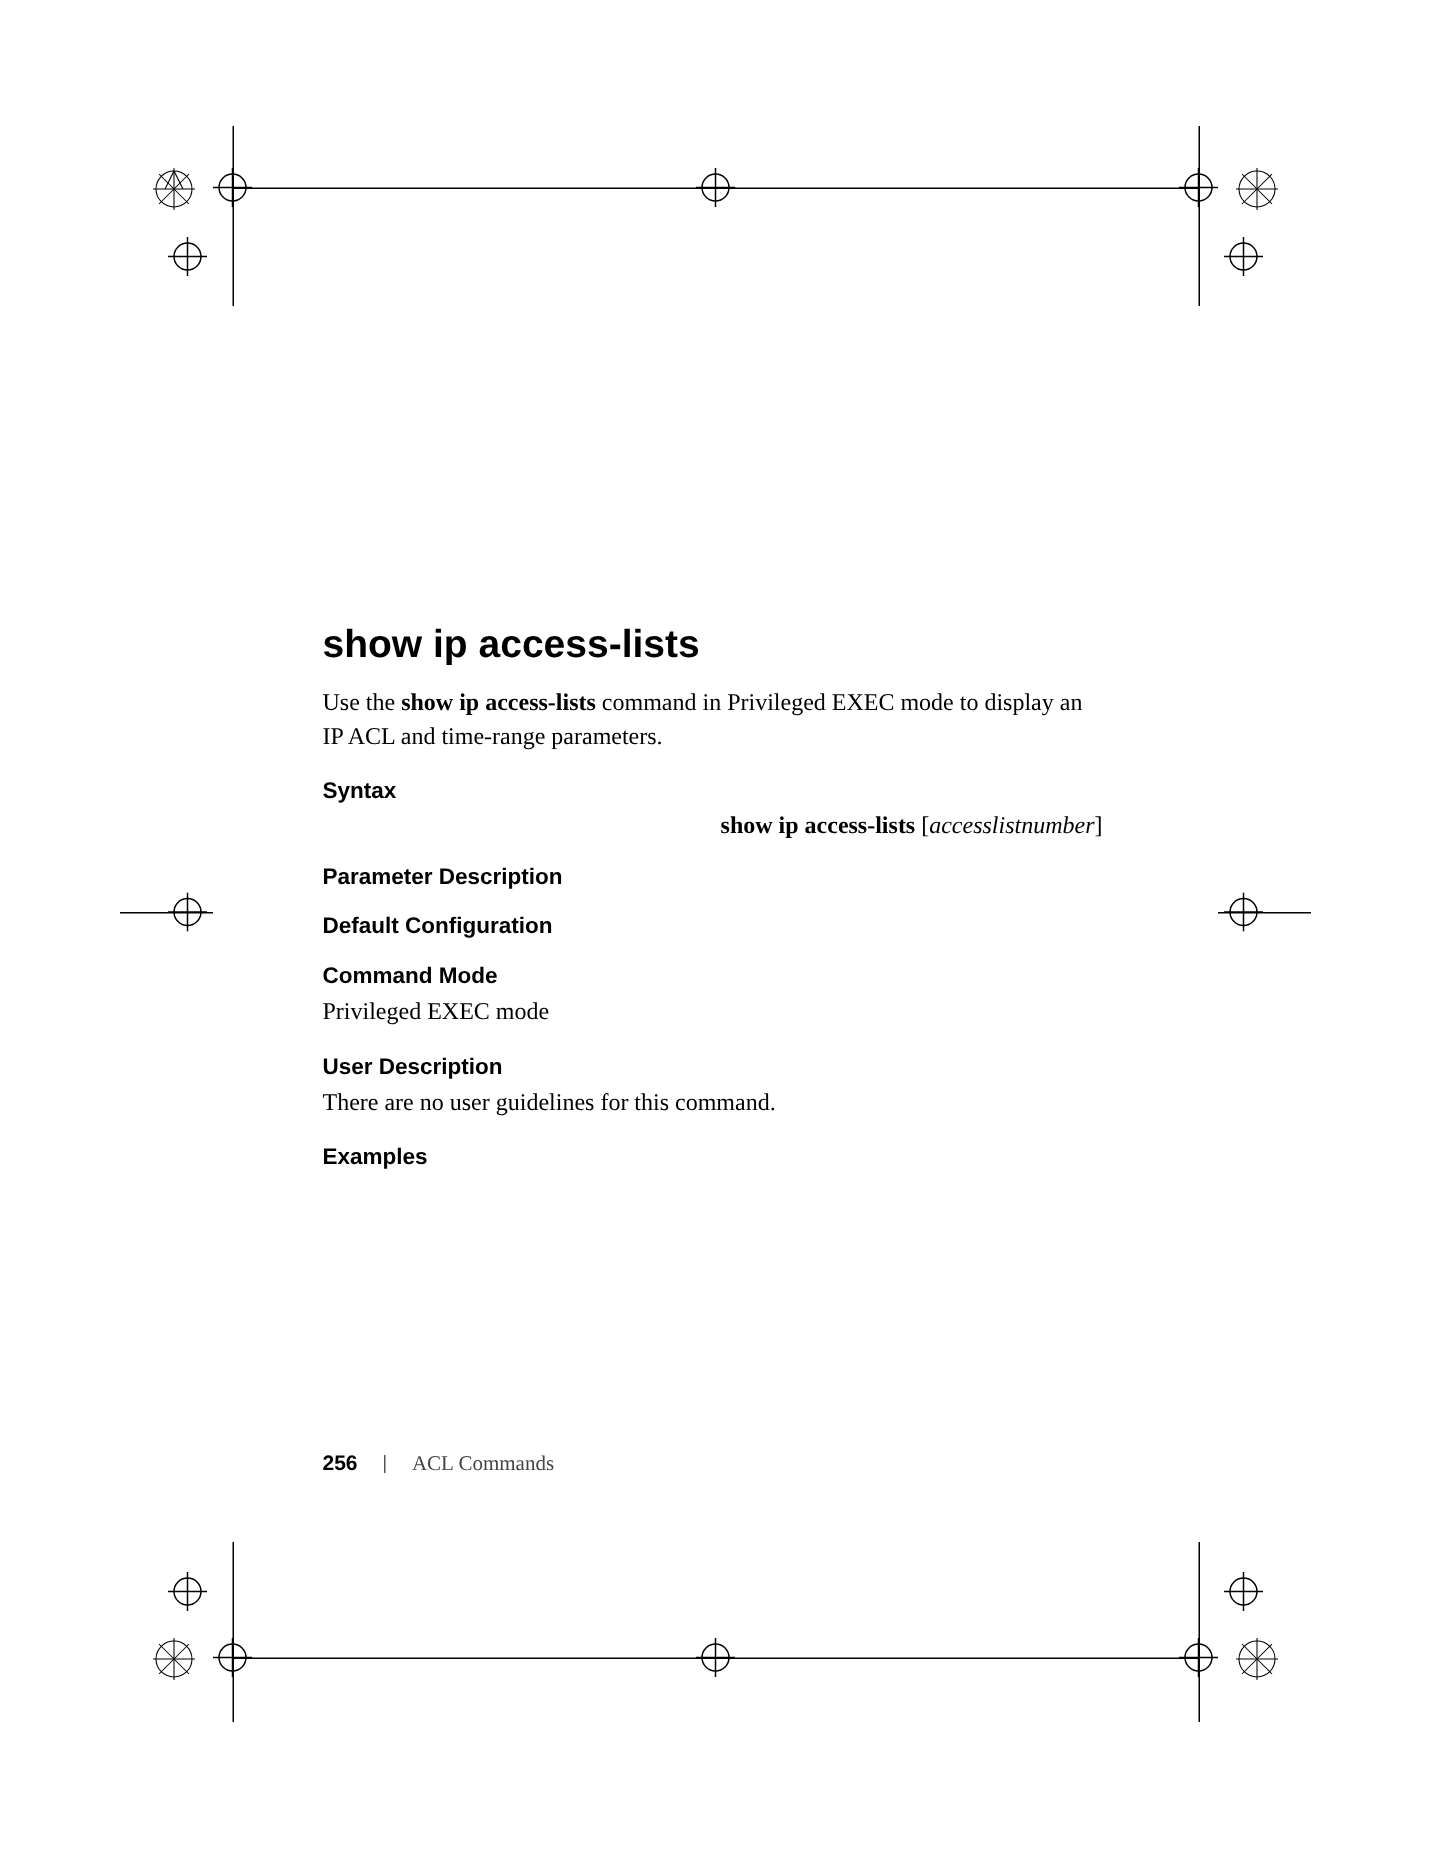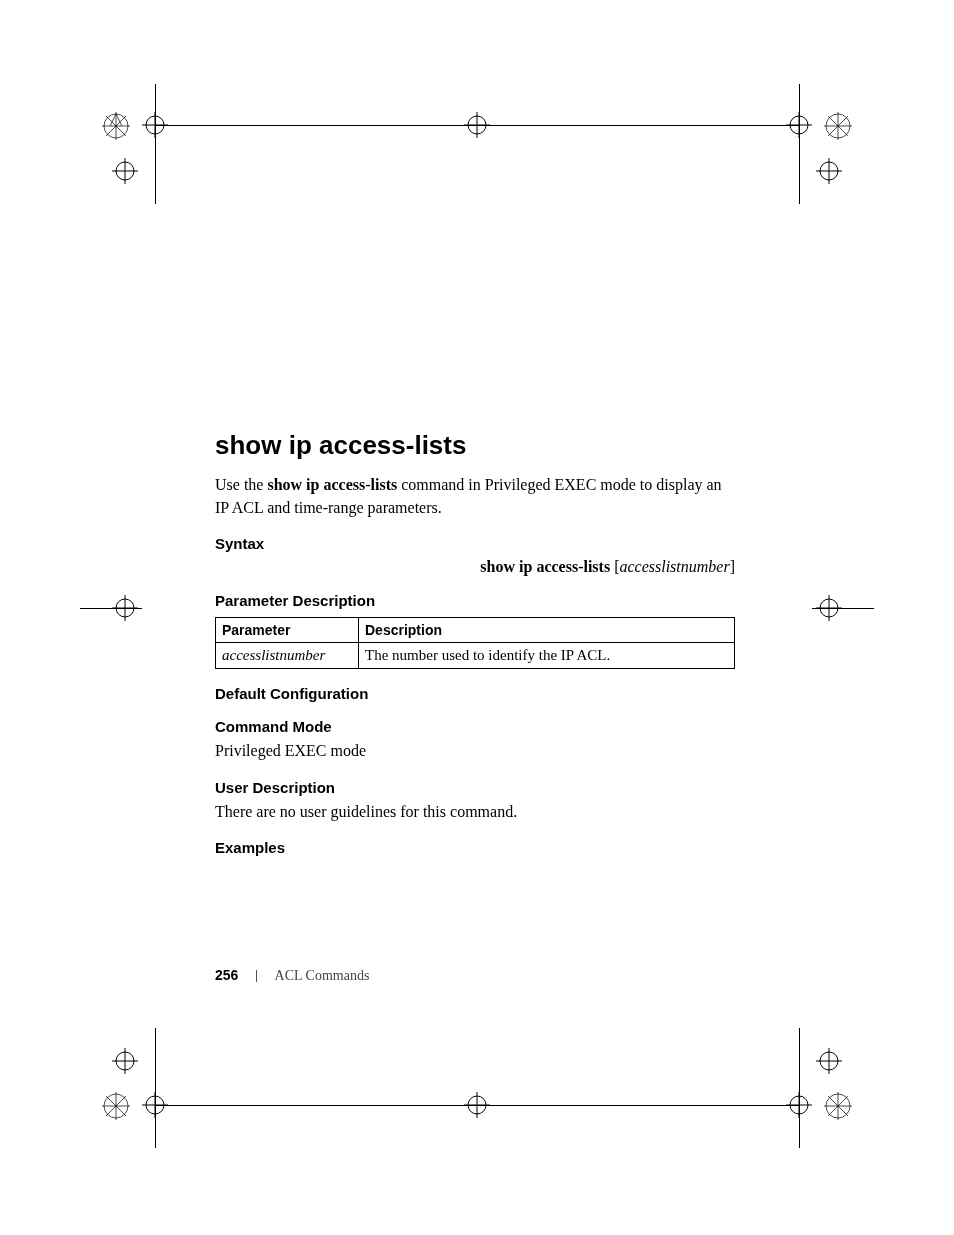--- a/index.html
+++ b/index.html
@@ -13,21 +13,21 @@
     position: relative;
   }
   .page {
     position: relative;
     width: 954px;
     height: 1235px;
   }
   .content {
     position: absolute;
     left: 215px;
-    top: 430px;
+    top: 414px;
     width: 520px;
   }
   h1.title {
     font-family: Helvetica, Arial, sans-serif;
     font-weight: 700;
     font-size: 26px;
     margin: 0 0 12px 0;
     letter-spacing: 0px;
   }
   .body-text {
@@ -241,34 +241,20 @@
     <p class="body-text">
       <span>Use the </span><span class="bold">show ip access-lists</span><span> command in Privileged EXEC mode to display an IP ACL and time-range parameters.</span>
     </p>
 
     <h2 class="section">Syntax</h2>
     <p class="syntax-line">
       <span class="bold">show ip access-lists </span><span>[</span><span class="ital">accesslistnumber</span><span>]</span>
     </p>
 
     <h2 class="section">Parameter Description</h2>
-    <table class="param">
-      <thead>
-        <tr>
-          <th class="col-param">Parameter</th>
-          <th>Description</th>
-        </tr>
-      </thead>
-      <tbody>
-        <tr>
-          <td class="ital">accesslistnumber</td>
-          <td>The number used to identify the IP ACL.</td>
-        </tr>
-      </tbody>
-    </table>
 
     <h3 class="sub">Default Configuration</h3>
 
     <h3 class="sub">Command Mode</h3>
     <p class="body-text">Privileged EXEC mode</p>
 
     <h3 class="sub">User Description</h3>
     <p class="body-text">There are no user guidelines for this command.</p>
 
     <h2 class="section">Examples</h2>

